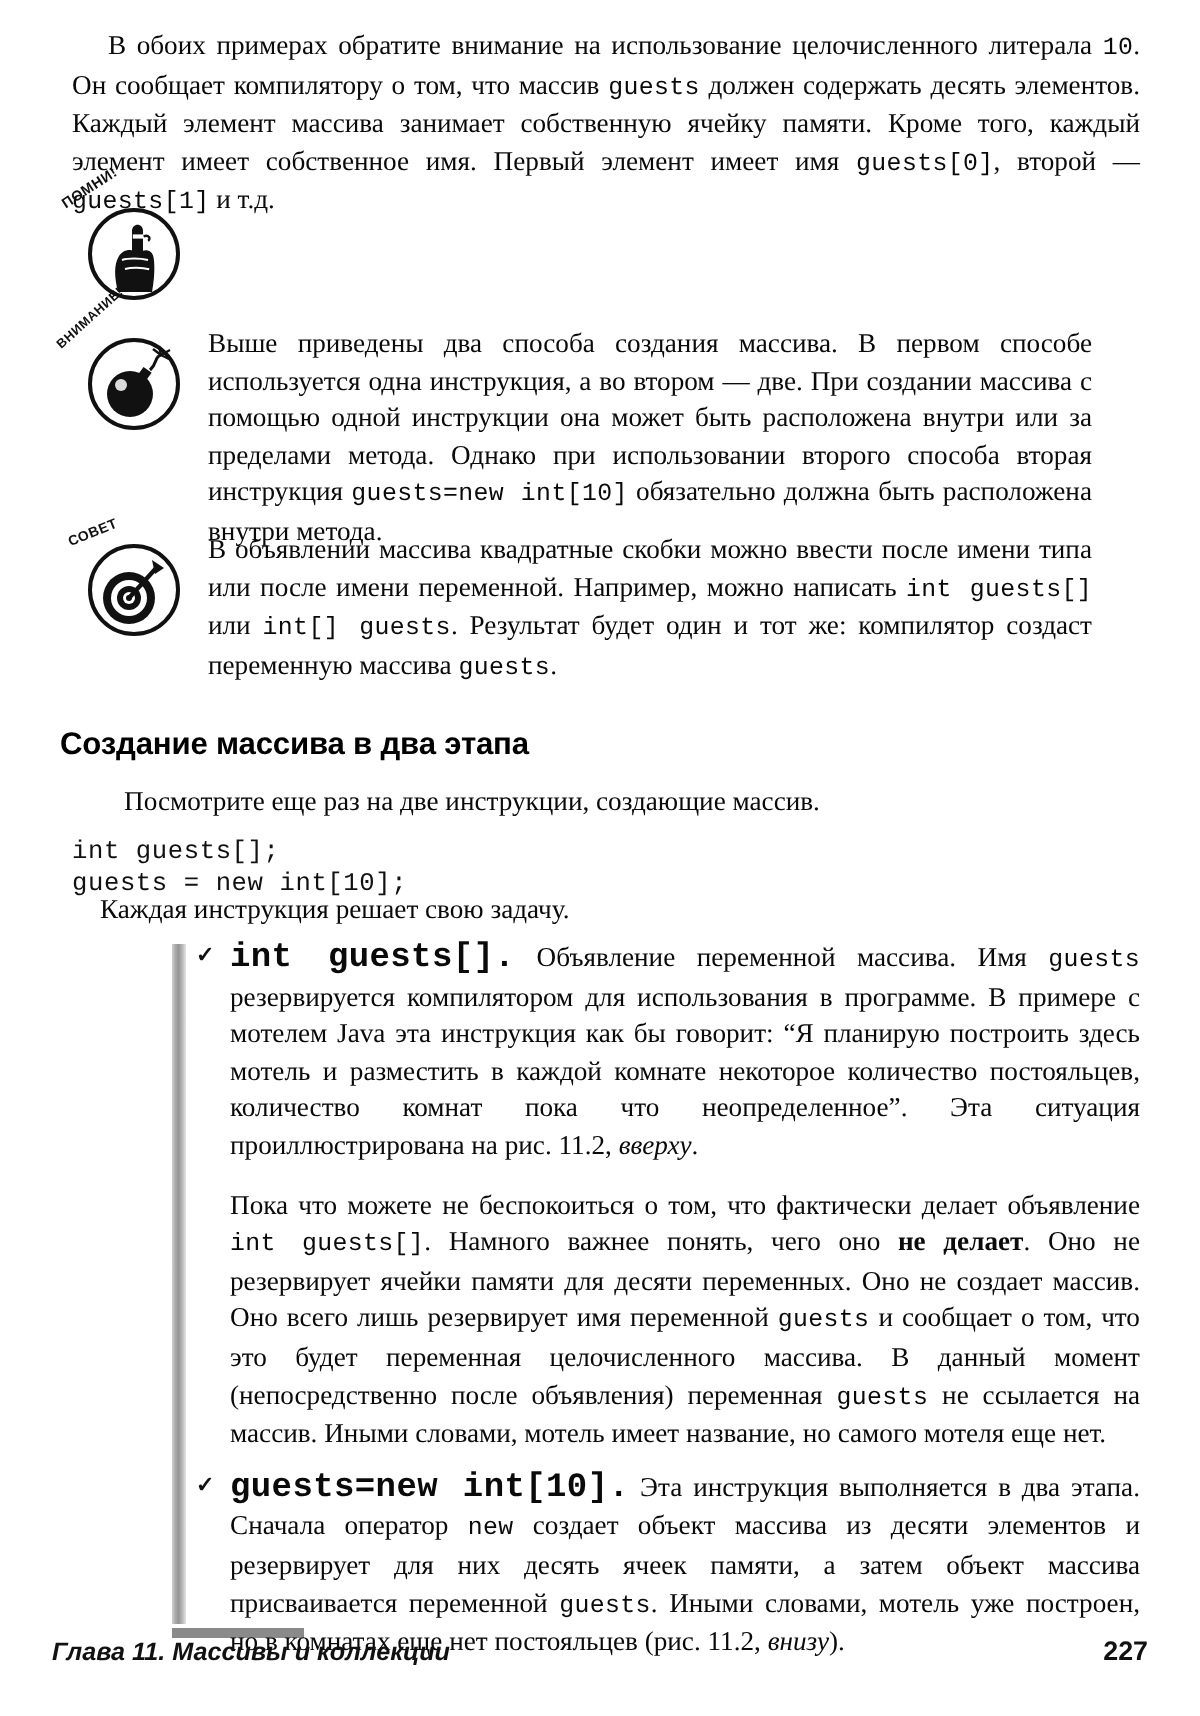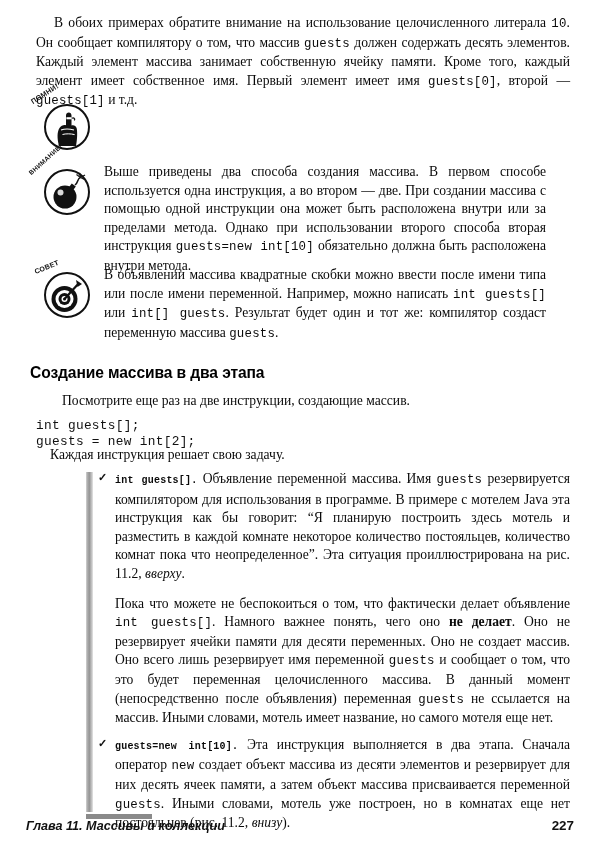--- a/index.html
+++ b/index.html
@@ -30,21 +30,21 @@
     text-justify: inter-word;
     hyphens: manual;
   }
   .mono {
     font-family: "Liberation Mono", monospace;
     font-size: 12.4px;
     letter-spacing: 0.2px;
   }
   .mono-b {
     font-family: "Liberation Mono", monospace;
-    font-size: 10px;
+    font-size: 17px;
     font-weight: bold;
     letter-spacing: 0.2px;
     margin-top: 40px;
   }
   b, .b { font-weight: bold; }
   i, .i { }
 
   
   .intro {
     position: absolute;
@@ -263,21 +263,21 @@
       <div class="ribbon" id="ribbon-tip">СОВЕТ</div>
     </div>
     <div class="callout-body body-text"><span>В объявлении массива квадратные скобки можно ввести после имени типа или после имени переменной. Например, можно написать </span><span class="mono">int guests[]</span><span> или </span><span class="mono">int[] guests</span><span>. Результат будет один и тот же: компилятор создаст переменную массива </span><span class="mono">guests</span><span>.</span></div>
   </div>
 
   <div class="section-heading">Создание массива в два этапа</div>
 
   <div class="after-heading body-text">Посмотрите еще раз на две инструкции, создающие массив.</div>
 
   <div class="code-block">int guests[];
-guests = new int[2];</div>
+guests = new int[10];</div>
 
   <div class="after-code body-text">Каждая инструкция решает свою задачу.</div>
 
   <div class="list-block">
     <div class="gutter-bar"></div>
     <div class="bottom-rule"></div>
 
     <div class="bullet-item">
       <span class="bullet-mark">✓</span>
       <div class="para body-text"><span class="mono-b">int guests[].</span><span> Объявление переменной массива. Имя </span><span class="mono">guests</span><span> резервируется компилятором для использования в программе. В примере с мотелем Java эта инструкция как бы говорит: “Я планирую построить здесь мотель и разместить в каждой комнате некоторое количество постояльцев, количество комнат пока что неопределенное”. Эта ситуация проиллюстрирована на рис. 11.2, </span><i>вверху</i><span>.</span></div>

